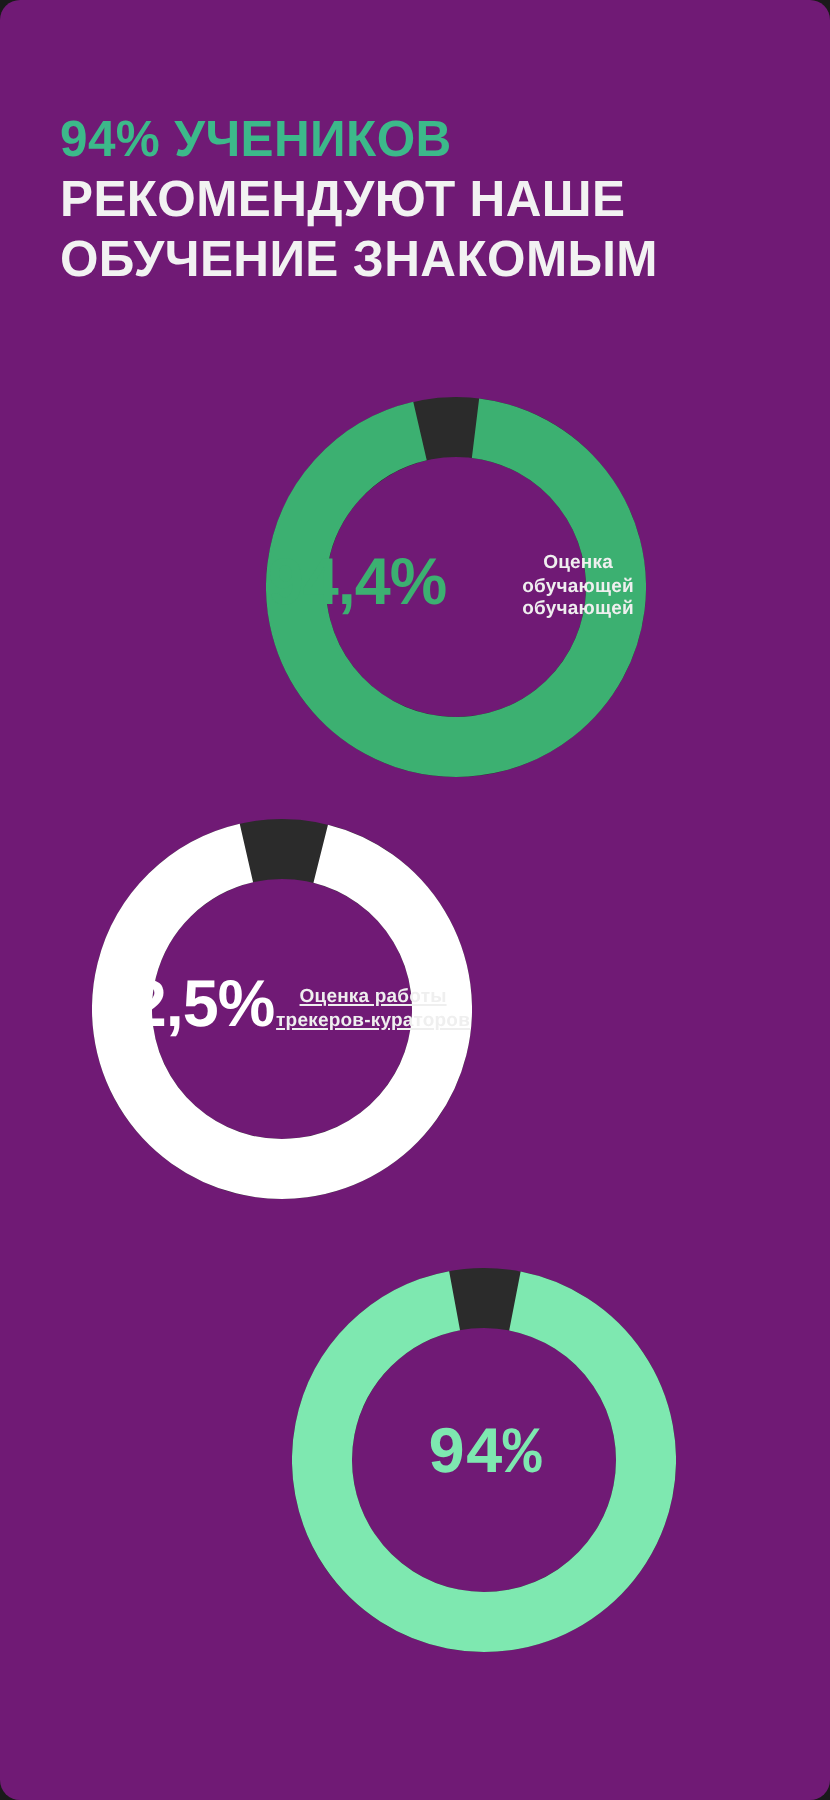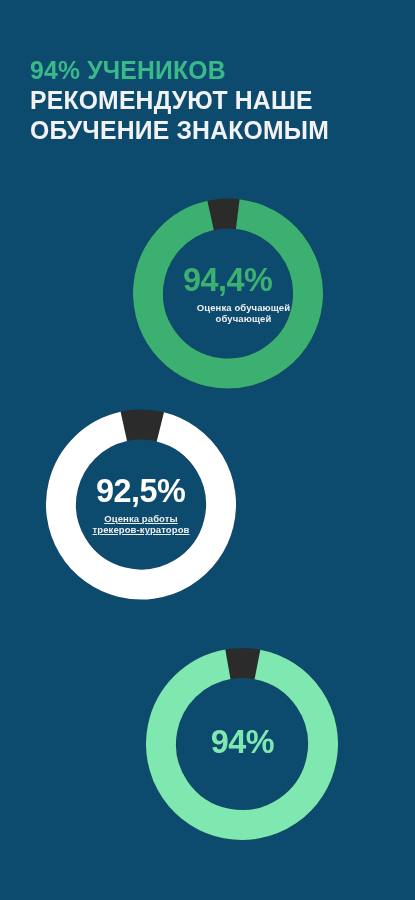--- a/index.html
+++ b/index.html
@@ -60,21 +60,21 @@
     left: 0;
     top: 0;
   }
   .donut-center {
     position: absolute;
     left: 0;
     top: 0;
     width: 100%;
     height: 100%;
     display: flex;
-    flex-direction: column;
+    flex-direction: row;
     align-items: center;
     justify-content: center;
     text-align: center;
     pointer-events: none;
   }
   .donut-value {
     font-weight: 900;
     letter-spacing: -0.5px;
     line-height: 1;
     margin: 0 0 6px 0;
@@ -110,33 +110,34 @@
     height: 193px;
   }
   #donut-2 .donut-value {
     color: #ffffff;
     font-size: 33px;
   }
 
   
   #donut-3 {
     left: 146px;
-    top: 647px;
+    top: 633px;
     width: 192px;
     height: 194px;
+    font-family: Liberation Mono, monospace;
   }
   #donut-3 .donut-value {
     color: #7ee8b0;
     font-size: 33px;
   }
 </style>
 </head>
 <body style="background: rgb(26, 26, 26);">
 
-<div class="poster" style="background: #0c4a6e;">
+<div class="poster" style="background: #701a75; border-radius: 10px;">
 
   <div class="headline">
     <span class="headline-line accent" style="color: rgb(60, 185, 138);">94% УЧЕНИКОВ</span>
     <span class="headline-line plain" style="color: rgb(242, 242, 242);">РЕКОМЕНДУЮТ НАШЕ</span>
     <span class="headline-line plain" style="color: rgb(242, 242, 242);">ОБУЧЕНИЕ ЗНАКОМЫМ</span>
   </div>
 
   <div class="donut" id="donut-1">
     <svg width="190" height="193" viewBox="0 0 190 193">
       <g>

